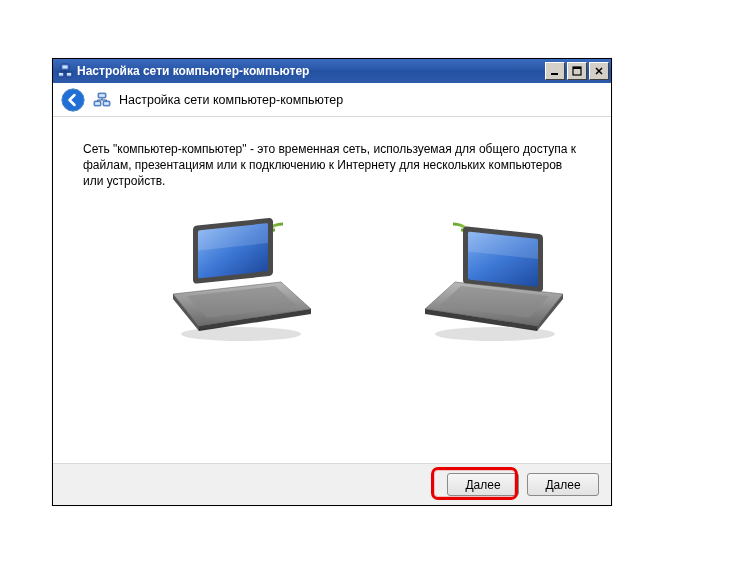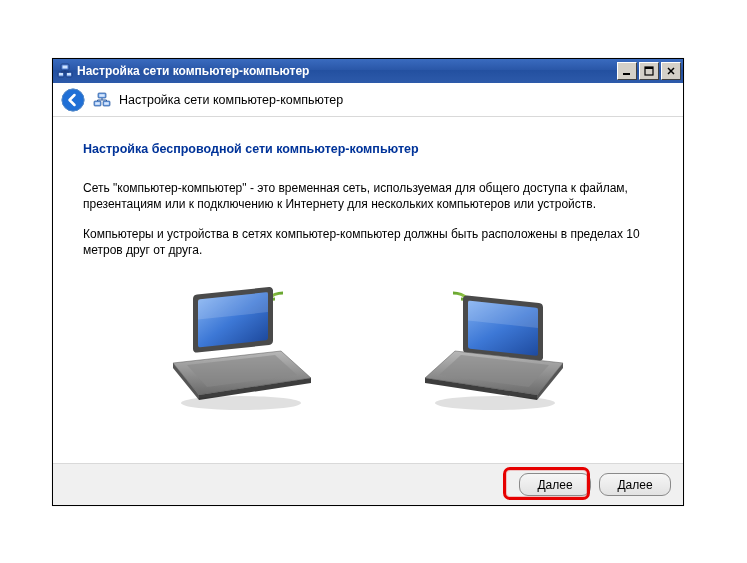--- a/index.html
+++ b/index.html
@@ -10,21 +10,21 @@
     font-size: 12px;
     width: 747px;
     height: 563px;
     position: relative;
     overflow: hidden;
   }
   .window {
     position: absolute;
     left: 52px;
     top: 58px;
-    width: 632px;
+    width: 560px;
     height: 448px;
     border: 1px solid #000;
     background: #fff;
     box-shadow: 0 0 1px rgba(0,0,0,.2);
   }
   .titlebar {
     height: 24px;
     background: linear-gradient(to bottom, #3a6bbf 0%, #2a57a8 45%, #2350a0 46%, #2d5aaa 100%);
     display: flex;
     align-items: center;
@@ -107,21 +107,21 @@
     align-items: center;
     justify-content: flex-end;
     padding: 0 12px;
     gap: 8px;
   }
   .btn {
     min-width: 72px;
     height: 23px;
     background: linear-gradient(#f6f6f6, #e2e2e2);
     border: 1px solid #8a8a8a;
-    border-radius: 9px;
+    border-radius: 3px;
     font-size: 12px;
     font-family: inherit;
     cursor: pointer;
     padding: 0 10px;
   }
   .highlight-ring {
     position: absolute;
     border: 3px solid #e60000;
     border-radius: 7px;
     pointer-events: none;
@@ -192,23 +192,21 @@
         <line x1="9" y1="6" x2="9" y2="8" stroke="#2c5a9e" stroke-width="1"></line>
         <line x1="4.5" y1="8" x2="13.5" y2="8" stroke="#2c5a9e" stroke-width="1"></line>
         <line x1="4.5" y1="8" x2="4.5" y2="9" stroke="#2c5a9e" stroke-width="1"></line>
         <line x1="13.5" y1="8" x2="13.5" y2="9" stroke="#2c5a9e" stroke-width="1"></line>
       </svg>
     </span>
     <span class="header-title">Настройка сети компьютер-компьютер</span>
   </div>
 
   <div class="content">
-    <h1>Настройка беспроводной сети компьютер-компьютер</h1>
     <p>Сеть "компьютер-компьютер" - это временная сеть, используемая для общего доступа к файлам, презентациям или к подключению к Интернету для нескольких компьютеров или устройств.</p>
-    <p>Компьютеры и устройства в сетях компьютер-компьютер должны быть расположены в пределах 10 метров друг от друга.</p>
 
     <div class="illustration">
       <div class="laptop left">
         <svg width="170" height="130" viewBox="0 0 170 130">
           <defs>
             <linearGradient id="screenL" x1="0" y1="0" x2="1" y2="1">
               <stop offset="0" stop-color="#7faef0"></stop>
               <stop offset="0.5" stop-color="#3d78d6"></stop>
               <stop offset="1" stop-color="#1e4a9e"></stop>
             </linearGradient>

